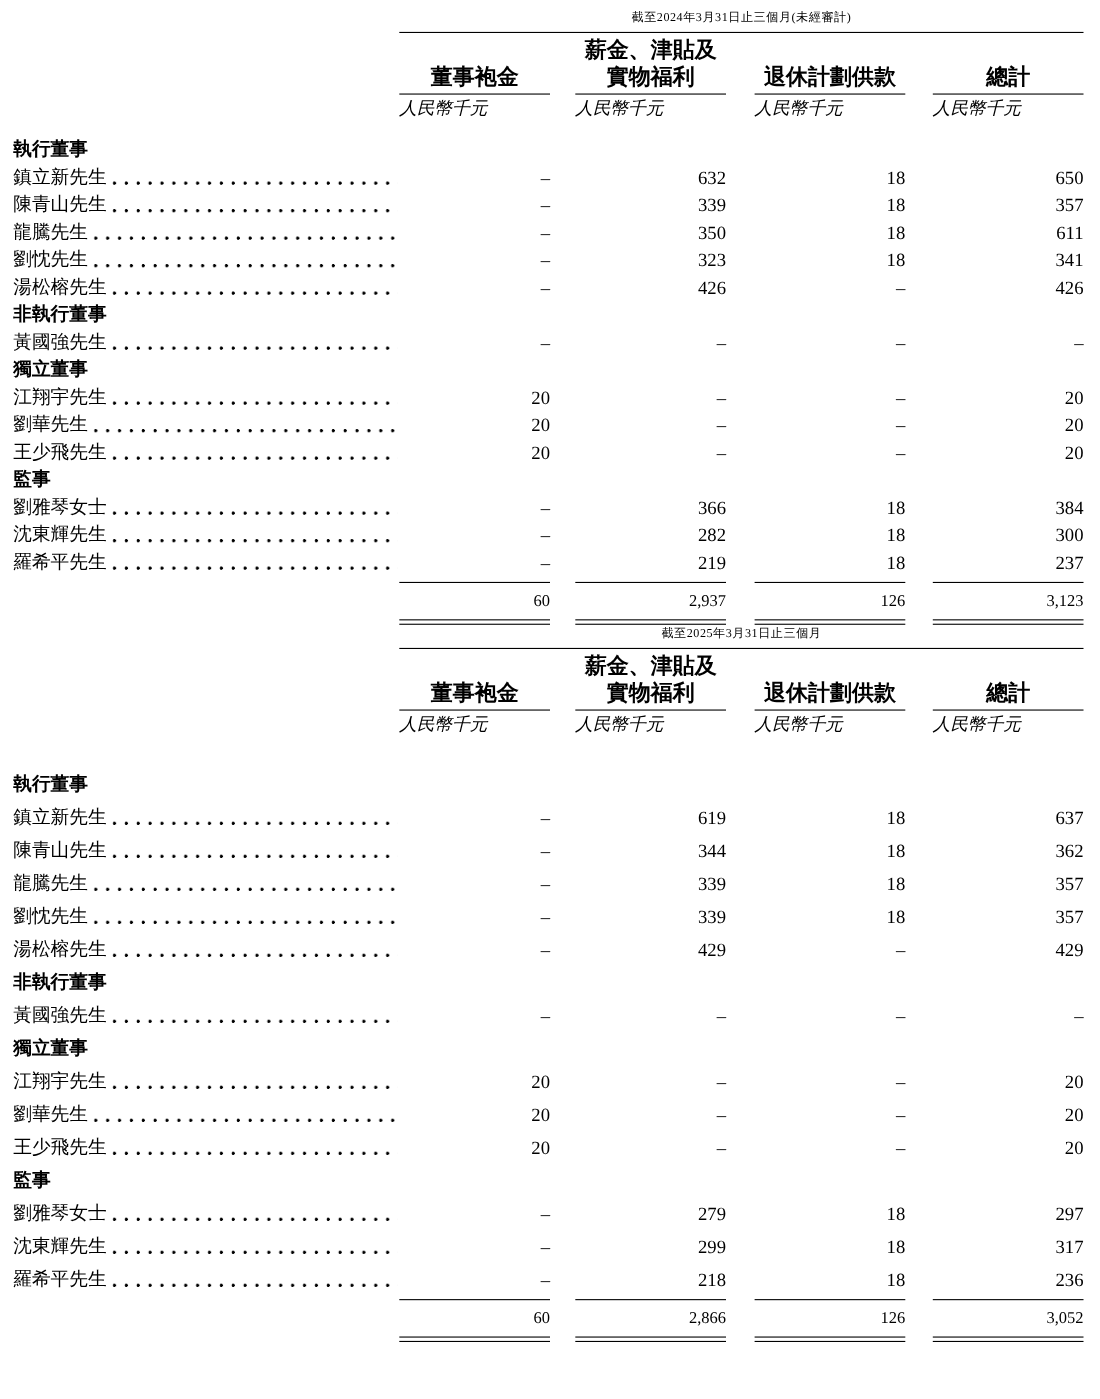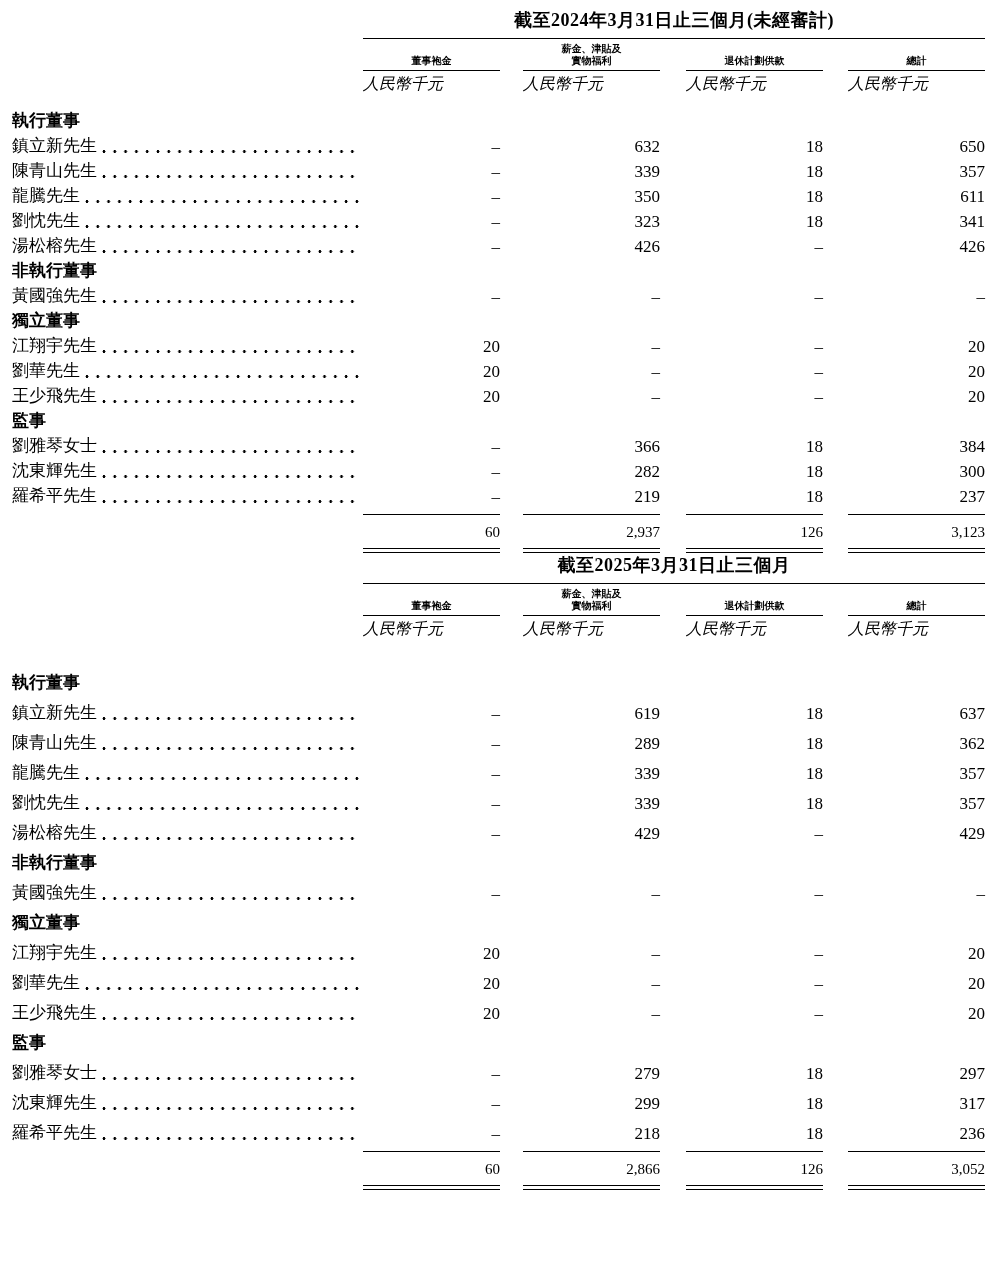--- a/index.html
+++ b/index.html
@@ -21,27 +21,27 @@
     grid-template-columns: 351px 137px 23px 137px 26px 137px 25px 137px;
   }
   .v1 { grid-column: 2; }
   .v2 { grid-column: 4; }
   .v3 { grid-column: 6; }
   .v4 { grid-column: 8; }
 
   
   .period-title {
     grid-column: 2 / 9; grid-row: 1;
-    text-align: center; font-weight: bold; font-size: 18px;
+    text-align: center; font-weight: normal; font-size: 11px;
     padding-bottom: 6px; letter-spacing: 0.5px;
   }
   .title-rule { grid-column: 2 / 9; grid-row: 2; border-bottom: 1.5px solid #000; }
   .col-head {
     grid-row: 3; align-self: end;
-    text-align: center; font-weight: bold; font-size: 10px;
+    text-align: center; font-weight: bold; font-size: 20px;
     line-height: 1.2; white-space: pre-line; padding: 4px 0 3px;
   }
   .col-rule { grid-row: 4; border-bottom: 1.5px solid #000; }
   .unit {
     grid-row: 5; text-align: left; font-style: italic;
     font-size: 16px; padding-top: 3px;
   }
 
   
   .t1 .rows { margin-top: 14px; }
@@ -273,21 +273,21 @@
           <div class="val v2">619</div>
           <div class="val v3">18</div>
           <div class="val v4">637</div>
         </div>
         <div class="row">
           <div class="name-cell">
             <div class="nm">陳青山先生</div>
             <div class="leader"></div>
           </div>
           <div class="val v1">–</div>
-          <div class="val v2">289</div>
+          <div class="val v2">344</div>
           <div class="val v3">18</div>
           <div class="val v4">362</div>
         </div>
         <div class="row">
           <div class="name-cell">
             <div class="nm">龍騰先生</div>
             <div class="leader"></div>
           </div>
           <div class="val v1">–</div>
           <div class="val v2">339</div>

